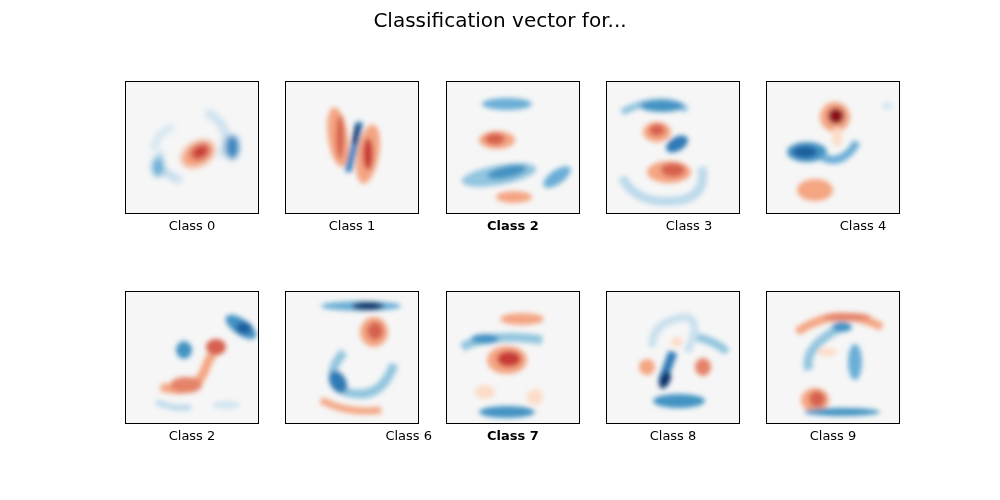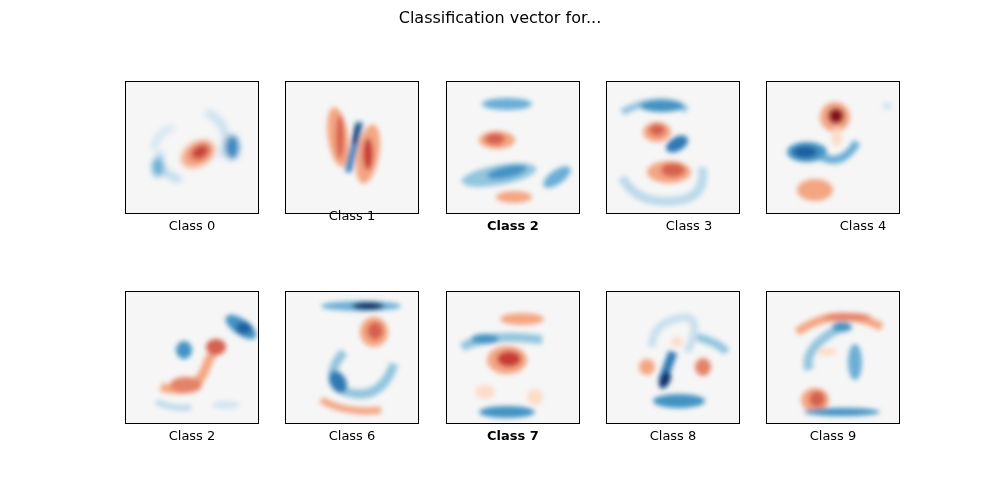--- a/index.html
+++ b/index.html
@@ -1,17 +1,17 @@
 <!DOCTYPE html>
 <html><head>
 <meta charset="utf-8">
 <style>
   html, body { margin:0; padding:0; background:#ffffff; }
   body { width:1000px; height:500px; position:relative; overflow:hidden; font-family:"DejaVu Sans", sans-serif; }
-  .suptitle { position:absolute; top:8px; left:0; width:1000px; text-align:center; font-size:16px; color:#000; }
+  .suptitle { position:absolute; top:8px; left:0; width:1000px; text-align:center; font-size:20px; color:#000; }
   .panel { position:absolute; width:134px; height:133px; border:1px solid #000; box-sizing:border-box; background:#f6f6f6; overflow:hidden; }
   .panel svg { position:absolute; left:0; top:0; width:132px; height:131px; }
   .label { position:absolute; width:160px; text-align:center; font-size:13px; color:#000; }
 </style>
 </head>
 <body>
 
 <div class="suptitle">Classification vector for...</div>
 
 <div class="panel" style="left:125px;top:81px;">
@@ -44,21 +44,21 @@
     <g filter="url(#b1)">
       <ellipse cx="52" cy="55" rx="10" ry="30" transform="rotate(-8 52 55)" fill="#f4a582"></ellipse>
       <ellipse cx="54" cy="55" rx="4" ry="22" fill="#d6604d"></ellipse>
       <ellipse cx="82" cy="72" rx="11" ry="30" transform="rotate(10 82 72)" fill="#f4a582"></ellipse>
       <ellipse cx="82" cy="72" rx="5" ry="16" fill="#c83a36"></ellipse>
       <path d="M74 40 L62 90" stroke="#3a86c0" stroke-width="7" fill="none"></path>
       <path d="M72 42 L68 62" stroke="#08306b" stroke-width="5" fill="none"></path>
     </g>
   </svg>
 </div>
-<div class="label" style="left:272px;top:208px;">Class 1</div>
+<div class="label" style="left:272px;top:218px;">Class 1</div>
 
 <div class="panel" style="left:446px;top:81px;">
   <svg viewBox="0 0 132 131">
     <defs>
         <filter id="b2">
           <feGaussianBlur stdDeviation="2.5"></feGaussianBlur>
         </filter>
       </defs>
     <g filter="url(#b2)">
       <ellipse cx="60" cy="22" rx="25" ry="6" fill="#6aaed6"></ellipse>
@@ -147,21 +147,21 @@
       <ellipse cx="75" cy="14" rx="40" ry="5" fill="#6aaed6"></ellipse>
       <ellipse cx="82" cy="14" rx="16" ry="4" fill="#08306b"></ellipse>
       <ellipse cx="88" cy="40" rx="14" ry="15" fill="#f4a582"></ellipse>
       <ellipse cx="89" cy="39" rx="8" ry="9" fill="#d6604d"></ellipse>
       <path d="M58 60 Q35 85 60 100 Q95 110 108 72" stroke="#92c5de" stroke-width="9" fill="none"></path>
       <ellipse cx="52" cy="90" rx="8" ry="12" transform="rotate(-30 52 90)" fill="#2f79b5"></ellipse>
       <path d="M35 108 Q60 122 95 118" stroke="#f4a582" stroke-width="7" fill="none"></path>
     </g>
   </svg>
 </div>
-<div class="label" style="left:272px;top:428px;">Class 6</div>
+<div class="label" style="left:272px;top:428px;text-align:right;">Class 6</div>
 
 <div class="panel" style="left:446px;top:291px;">
   <svg viewBox="0 0 132 131">
     <defs>
         <filter id="b7">
           <feGaussianBlur stdDeviation="2.5"></feGaussianBlur>
         </filter>
       </defs>
     <g filter="url(#b7)">
       <ellipse cx="75" cy="27" rx="22" ry="6" fill="#f4a582"></ellipse>

